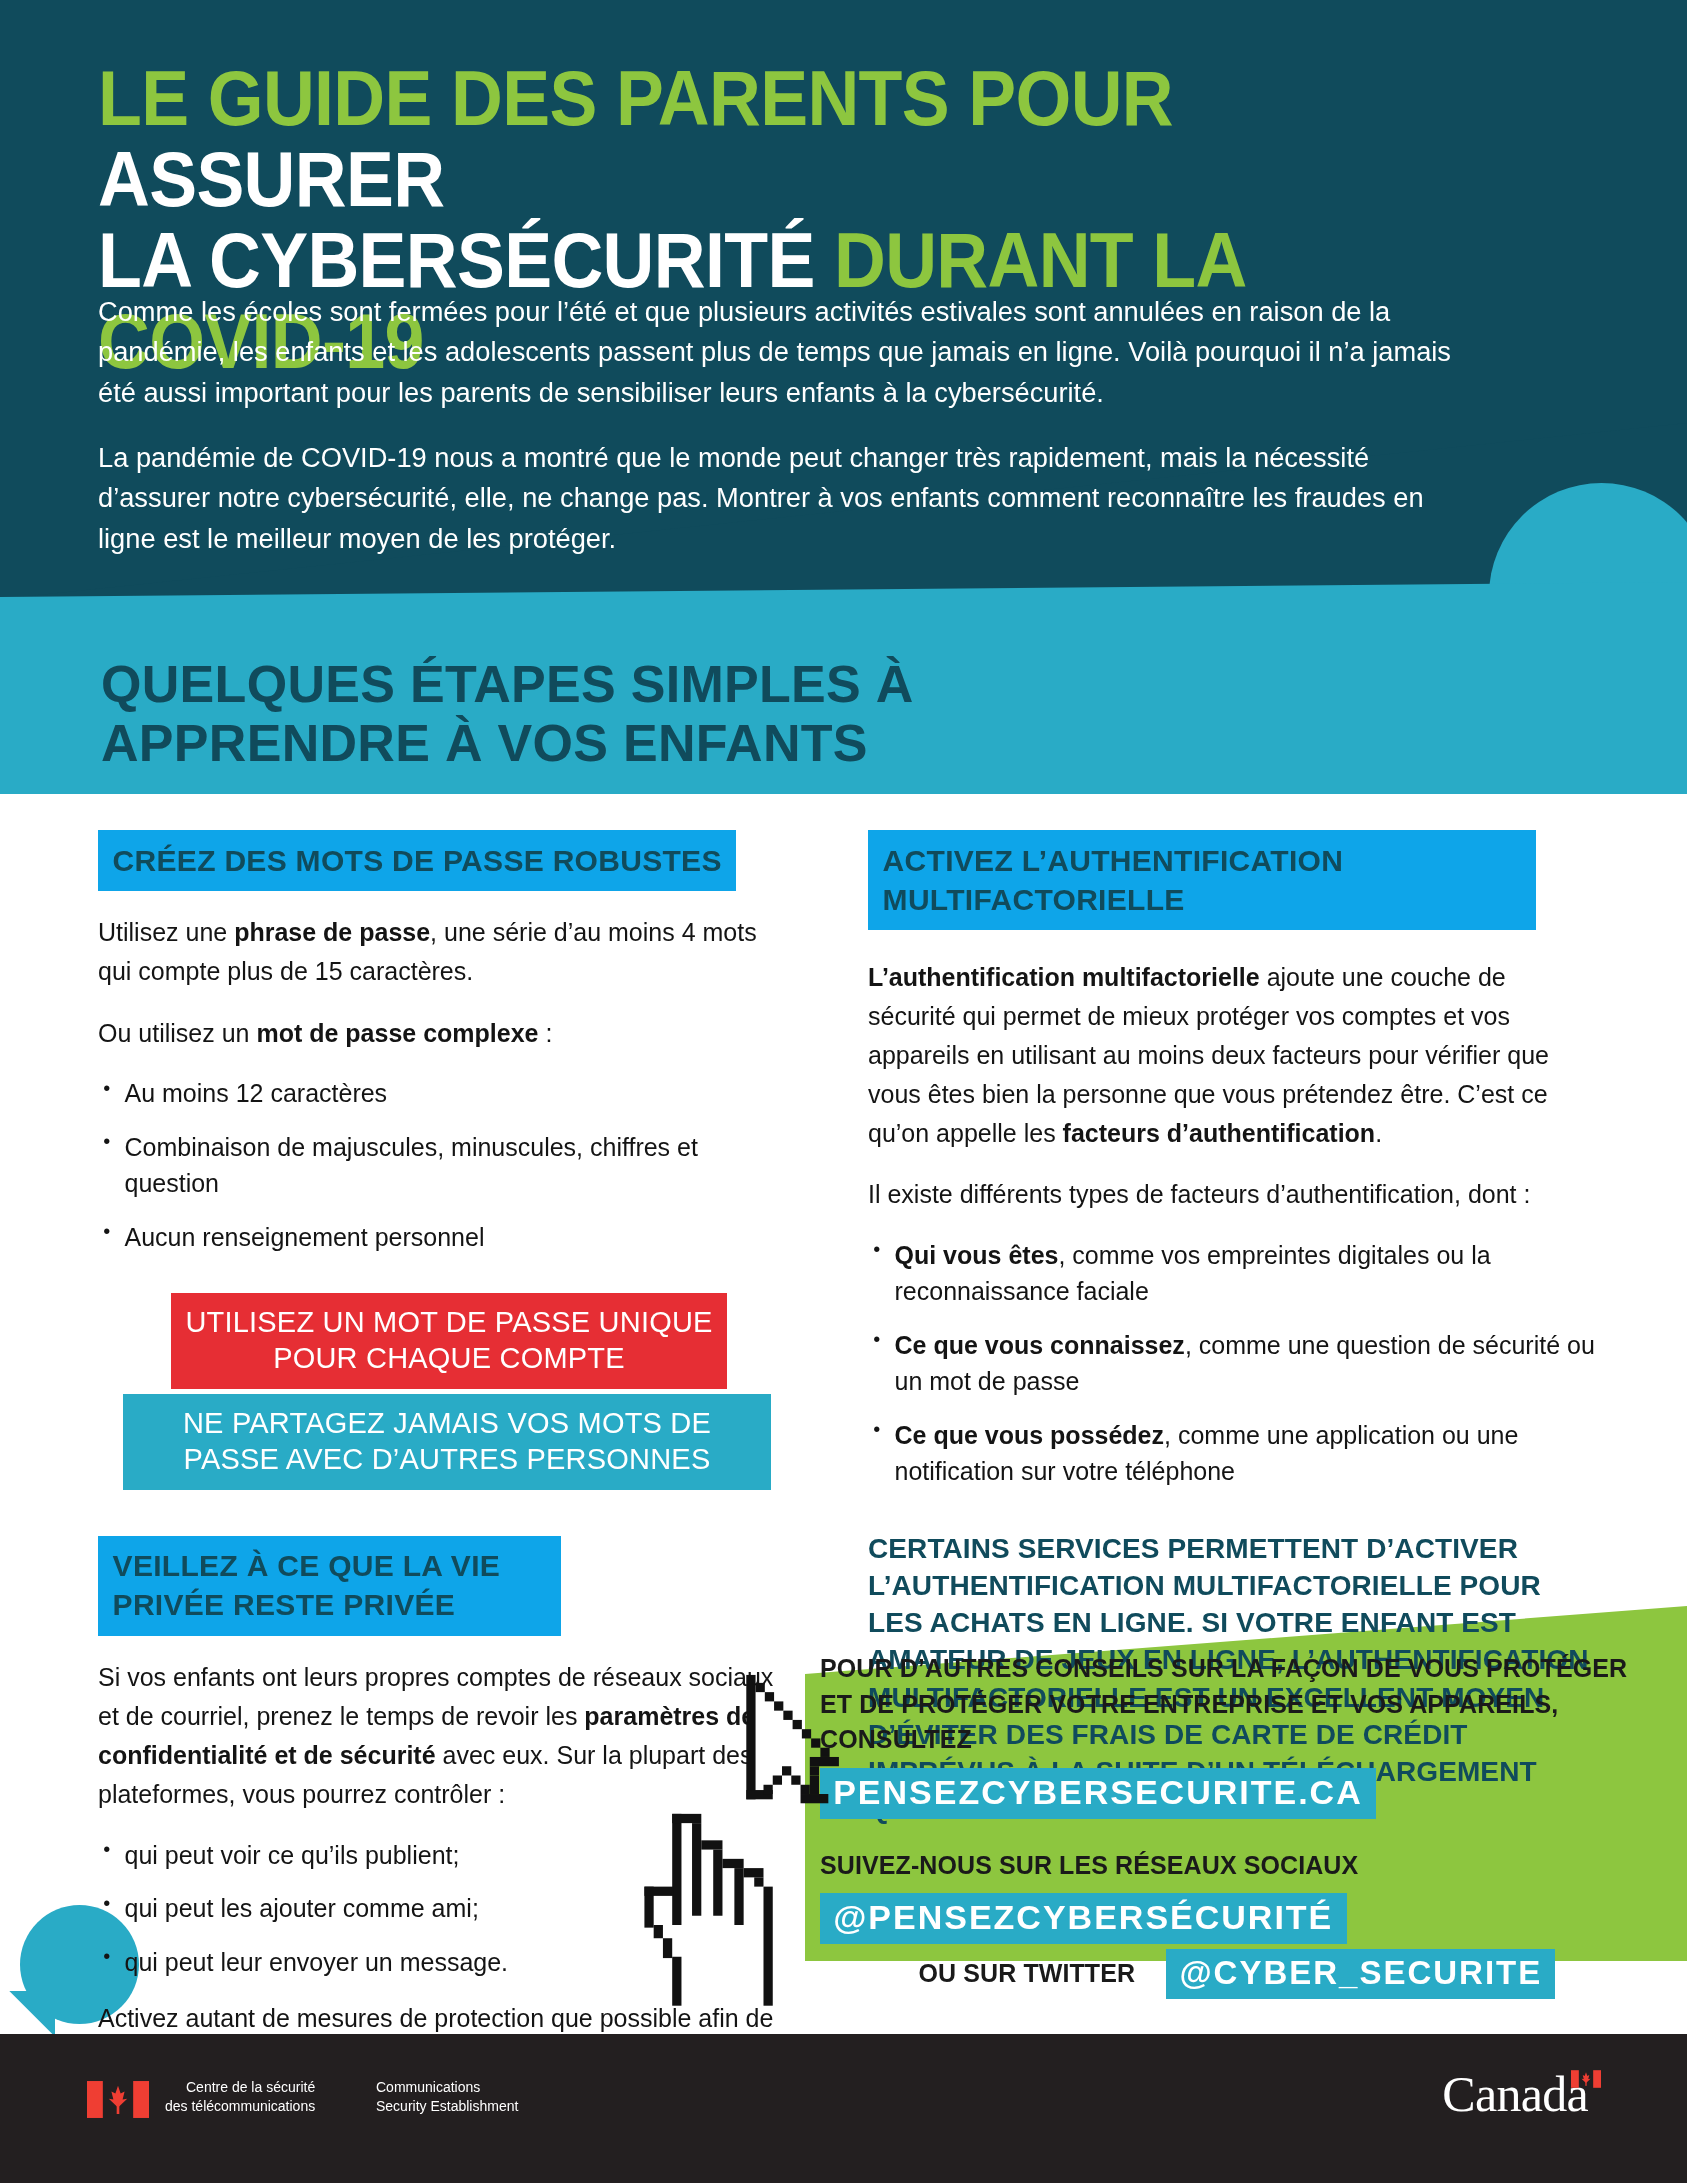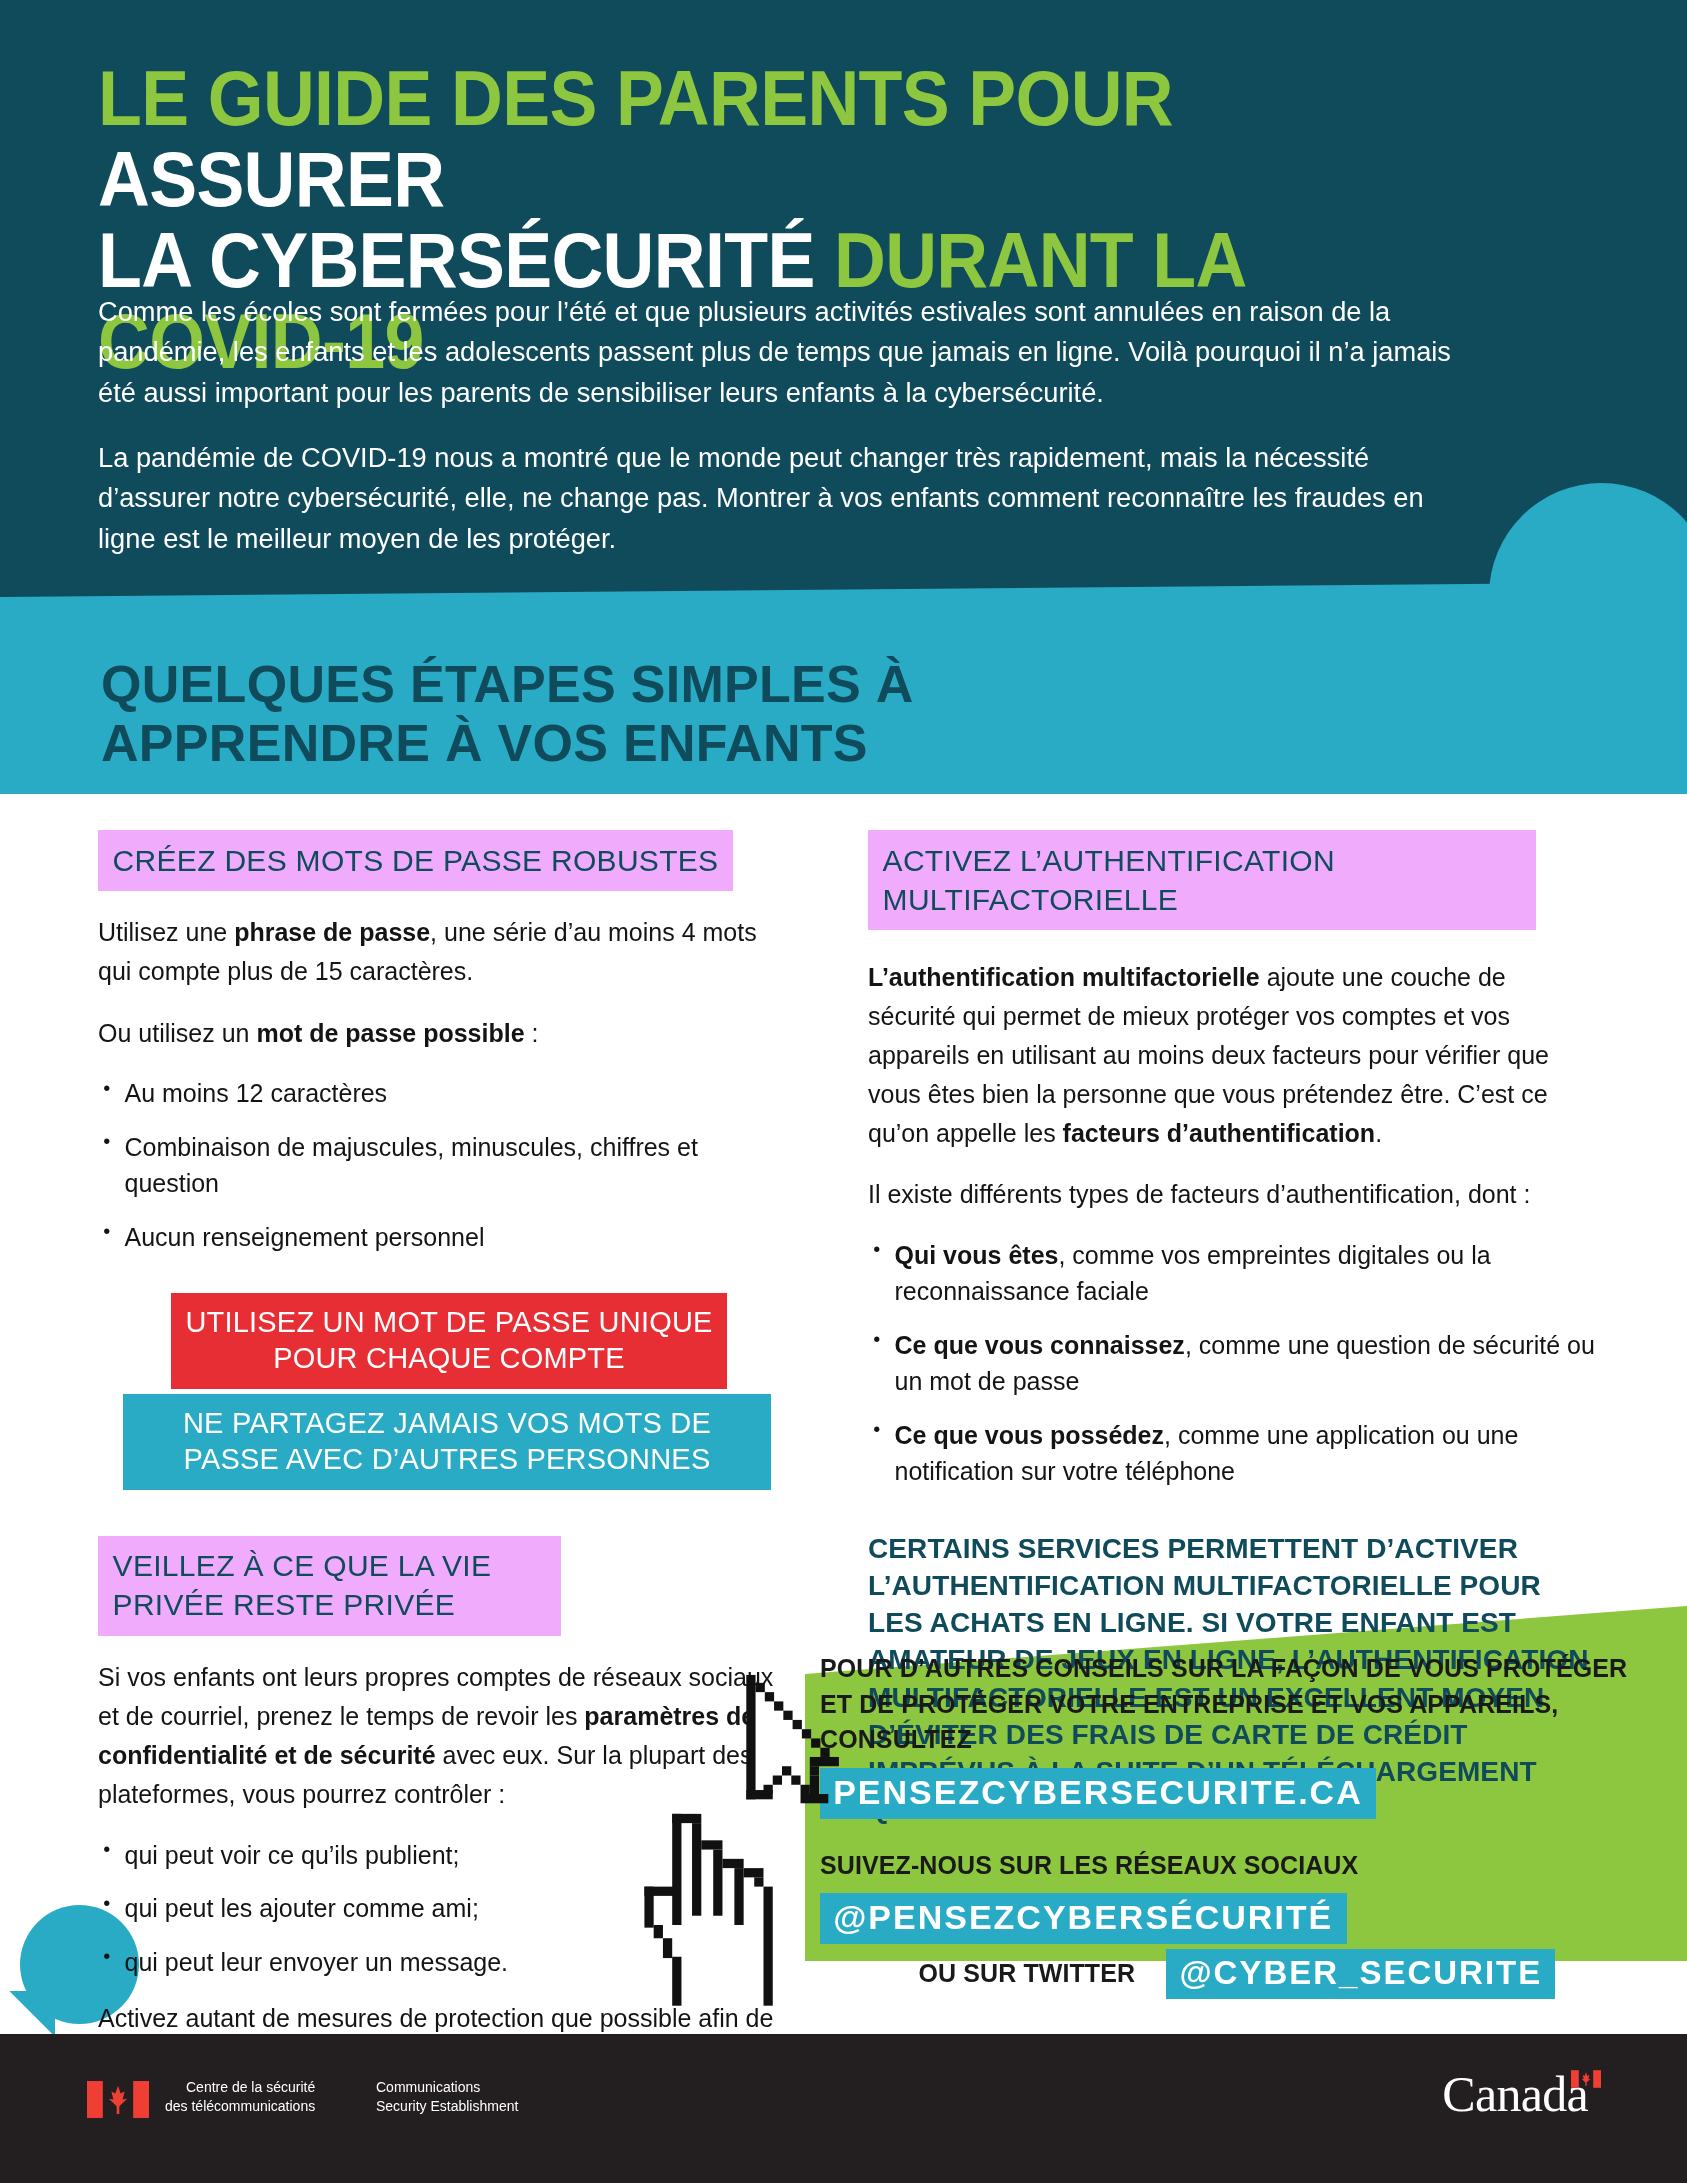--- a/index.html
+++ b/index.html
@@ -80,23 +80,23 @@
     letter-spacing:0.3px;
     z-index:6;
   }
 
   
   .col-left  { position:absolute; left:98px;  top:830px; width:688px; z-index:4; }
   .col-right { position:absolute; left:868px; top:830px; width:728px; z-index:4; }
 
   .sec-head {
     display:inline-block;
-    background:#f0abfc;
+    background:#0ea5e9;
     color:#104B5C;
-    font-weight:normal;
+    font-weight:bold;
     font-size:30px;
     line-height:1.30;
     letter-spacing:0.3px;
     padding:10.6px 14.6px 11.2px 14.6px;
   }
   .sec-head.wide { display:block; }
 
   .body-txt {
     color:#141414;
     font-size:25px;
@@ -279,21 +279,21 @@
 
 <div class="col-left">
 
   <div class="sec-head">CRÉEZ DES MOTS DE PASSE ROBUSTES</div>
 
   <p class="body-txt">
     <span>Utilisez une </span><b>phrase de passe</b><span>, une série d’au moins 4 mots qui compte plus de 15 caractères.</span>
   </p>
 
   <p class="body-txt">
-    <span>Ou utilisez un </span><b>mot de passe possible</b><span> :</span>
+    <span>Ou utilisez un </span><b>mot de passe complexe</b><span> :</span>
   </p>
 
   <ul class="bul">
     <li>Au moins 12 caractères</li>
     <li>Combinaison de majuscules, minuscules, chiffres et question</li>
     <li>Aucun renseignement personnel</li>
   </ul>
 
   <div class="callout callout-red">UTILISEZ UN MOT DE PASSE UNIQUE POUR CHAQUE COMPTE</div>
   <div class="callout callout-blue">NE PARTAGEZ JAMAIS VOS MOTS DE PASSE AVEC D’AUTRES PERSONNES</div>

